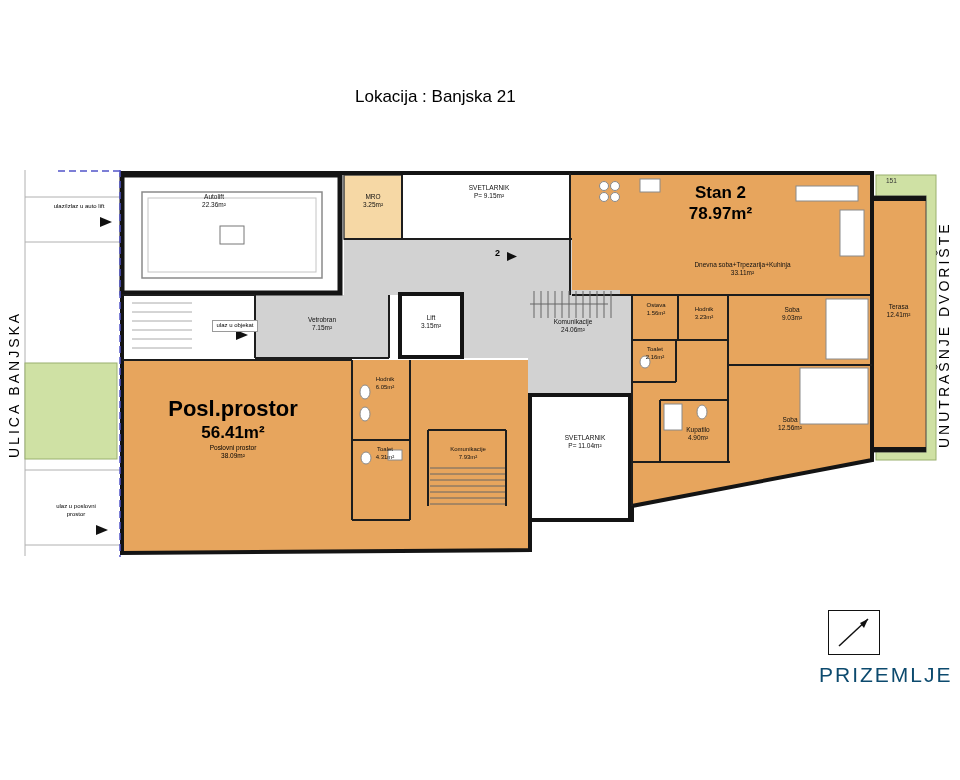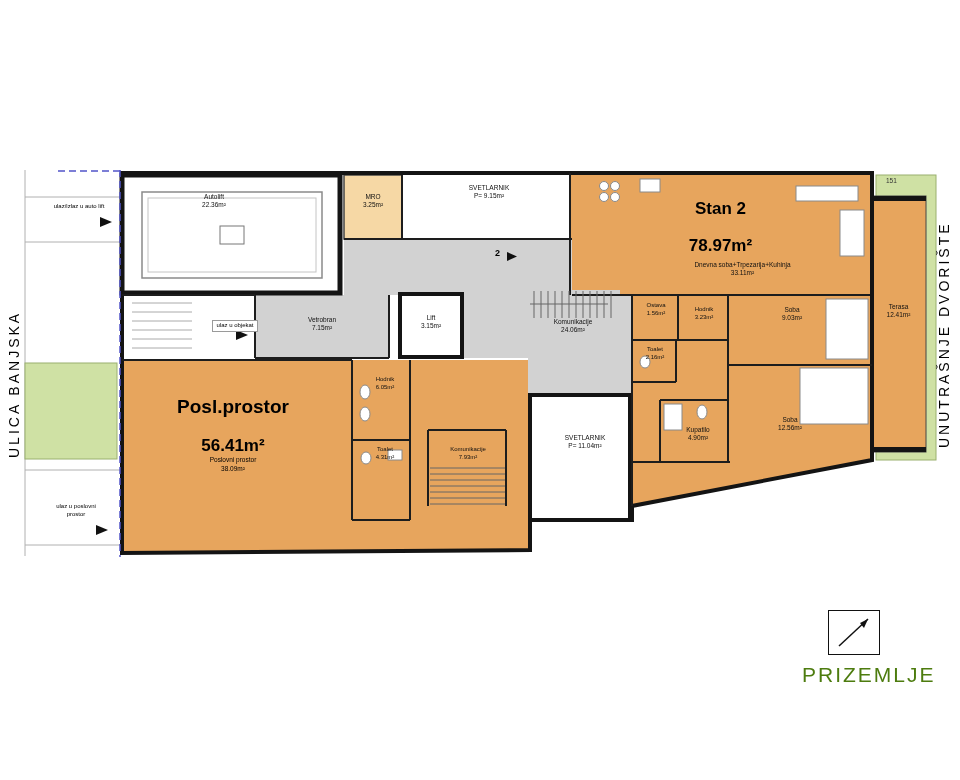--- a/index.html
+++ b/index.html
@@ -12,28 +12,28 @@
   .stage { position:absolute; left:0; top:0; width:960px; height:780px; overflow:hidden; }
   svg.plan { position:absolute; left:0; top:0; }
   .hline { position:absolute; font-size:17px; color:#000; white-space:nowrap; }
   .vtext { position:absolute; transform:rotate(-90deg); transform-origin:0 0;
     font-size:14px; letter-spacing:3px; white-space:nowrap; color:#000; }
   .rlabel { position:absolute; display:flex; flex-direction:column; align-items:center;
     text-align:center; font-size:6.5px; line-height:1.3; color:#101010; }
   .rlabel.small { font-size:6px; }
   .bigblock { position:absolute; display:flex; flex-direction:column; align-items:center;
     text-align:center; color:#000; }
-  .t-big { font-size:17px; font-weight:bold; line-height:1.25;margin-top:16px; }
-  .t-big2 { font-size:19px; font-weight:bold; line-height:1.2; }
+  .t-big { font-size:17px; font-weight:bold; line-height:1.25; }
+  .t-big2 { font-size:22px; font-weight:bold; line-height:1.2; }
   .t-sub { font-size:6.5px; line-height:1.35; }
   .tinybox { position:absolute; font-size:6px; line-height:1.25; text-align:center; color:#000; }
   .boxed { border:1px solid #9a9a9a; background:#fff; padding:1px 2px; }
   .stair-mark { position:absolute; font-size:9px; font-weight:bold; color:#000; }
   .parcel { position:absolute; font-size:6.5px; color:#333; }
-  .floor-name { position:absolute; font-size:21px; letter-spacing:2px; color:#4d7c0f; white-space:nowrap; }
+  .floor-name { position:absolute; font-size:21px; letter-spacing:2px; color:#0c4a6e; white-space:nowrap;margin-left:17px; }
   .north-box { position:absolute; width:52px; height:45px; border:1.5px solid #111; background:#fff; }
 </style>
 </head>
 <body>
 
 <div class="stage">
 
   <svg class="plan" width="960" height="780" viewBox="0 0 960 780">
 
     <g stroke="#b0b0b0" stroke-width="1">
@@ -165,20 +165,21 @@
       <rect x="664" y="404" width="18" height="26"></rect>
       <ellipse cx="702" cy="412" rx="5" ry="7"></ellipse>
       <ellipse cx="645" cy="362" rx="5" ry="6"></ellipse>
       <ellipse cx="365" cy="392" rx="5" ry="7"></ellipse>
       <ellipse cx="365" cy="414" rx="5" ry="7"></ellipse>
       <ellipse cx="366" cy="458" rx="5" ry="6"></ellipse>
       <rect x="388" y="450" width="14" height="10"></rect>
     </g>
   </svg>
 
+  <div class="hline" style="left:355px; top:87px;">Lokacija : Banjska 21</div>
 
   <div class="vtext" style="left:6px; top:458px;">ULICA BANJSKA</div>
   <div class="vtext" style="left:936px; top:448px;">UNUTRAŠNJE DVORIŠTE</div>
   <div class="parcel" style="left:886px; top:177px;">151</div>
 
   <div class="tinybox" style="left:52px; top:203px; width:54px;">ulaz/izlaz u auto lift</div>
   <div class="tinybox boxed" style="left:212px; top:320px; width:46px;">ulaz u objekat</div>
   <div class="tinybox" style="left:50px; top:503px; width:52px;">ulaz u poslovni prostor</div>
 
   <div class="rlabel" style="left:174px; top:193px; width:80px;">

